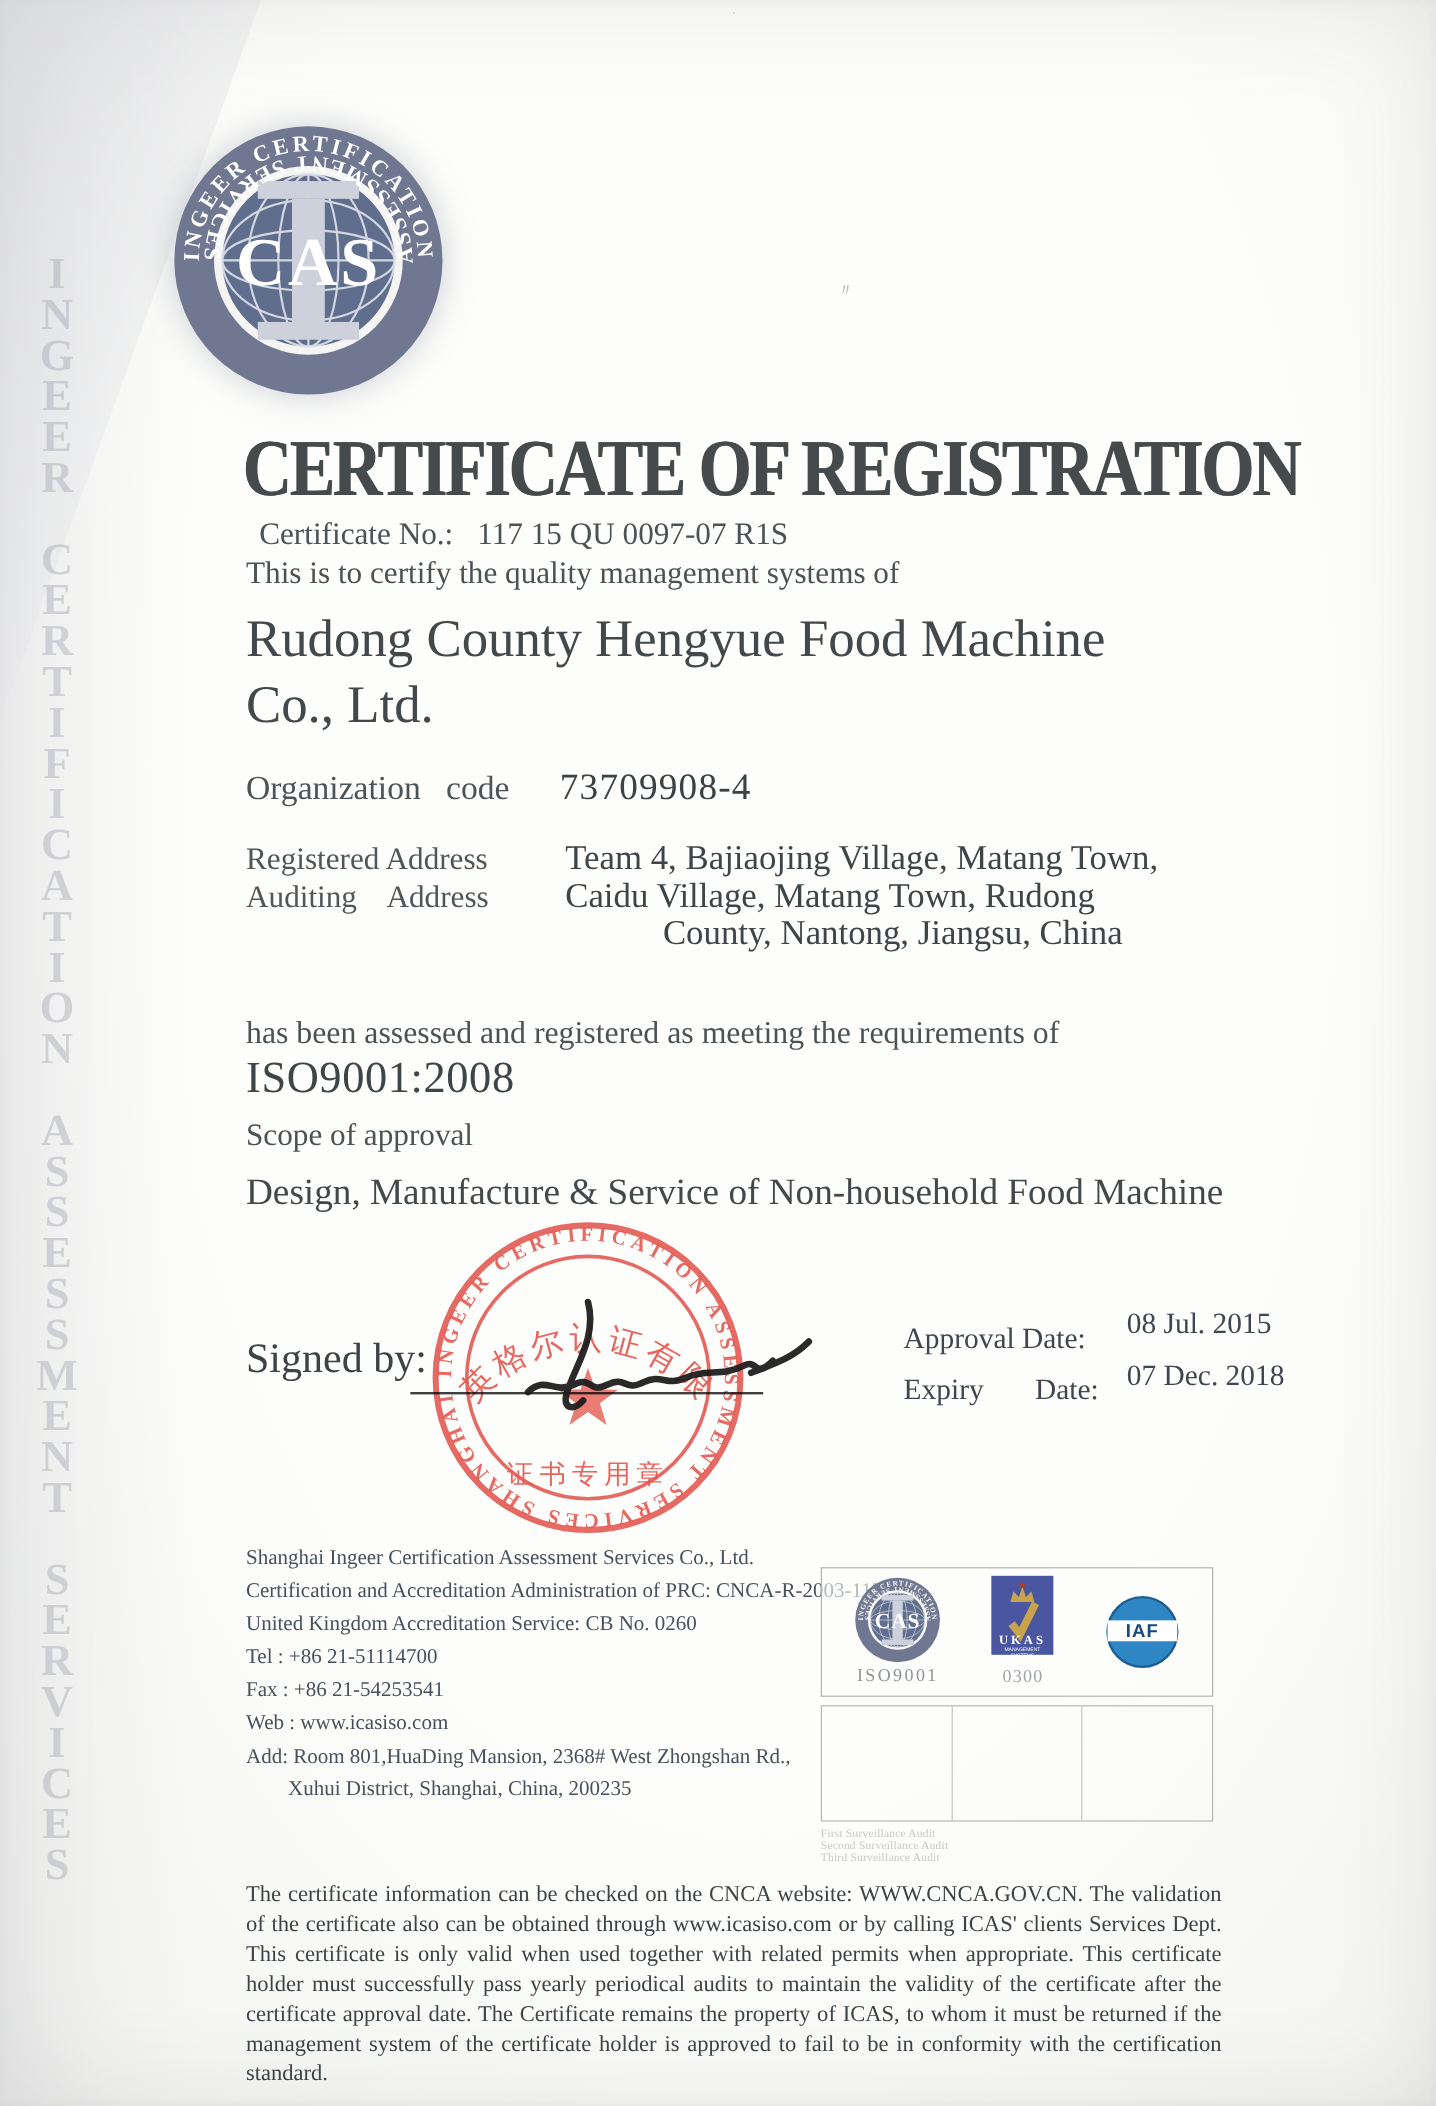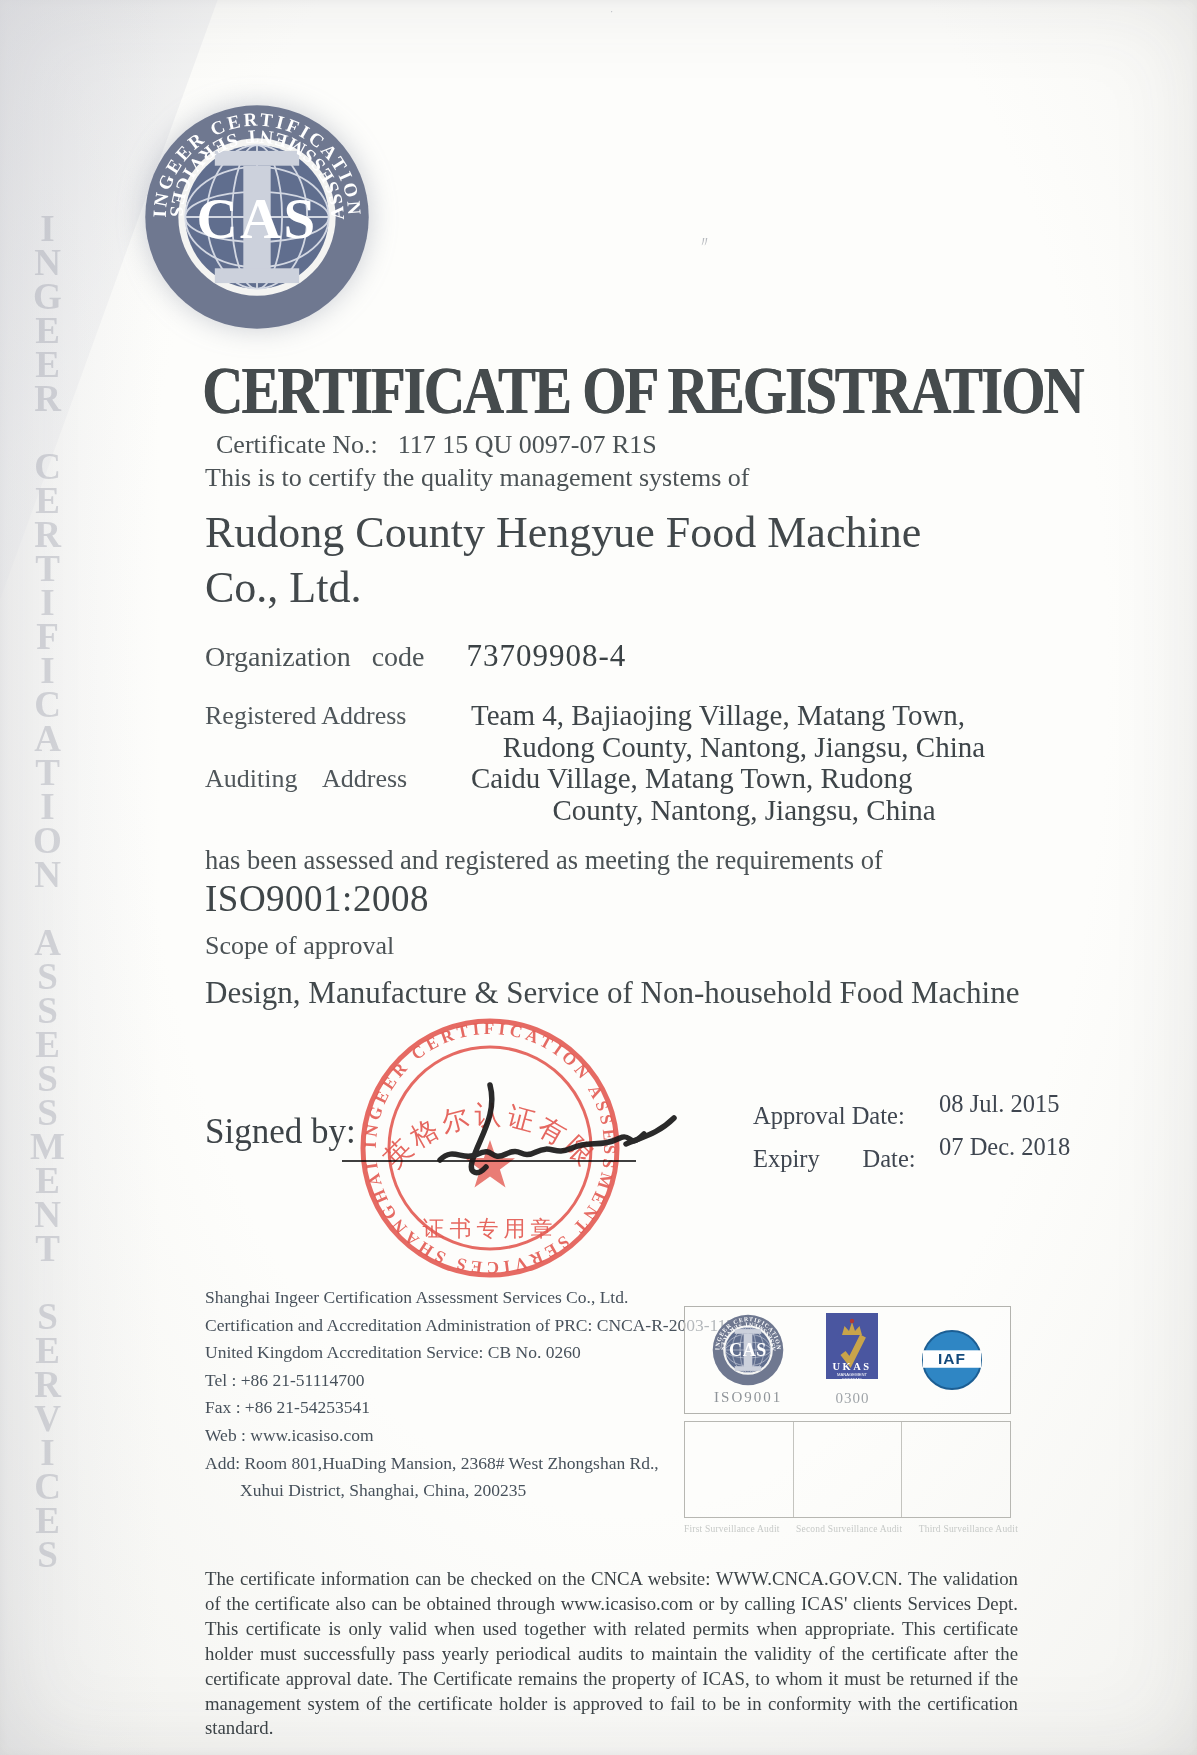--- a/index.html
+++ b/index.html
@@ -70,21 +70,21 @@
   .logo-box{top:1306px;left:684px;width:327px;height:108px;border:1px solid #b3b3ae;background:rgba(253,253,251,.6);
     display:flex;align-items:center;justify-content:space-around;padding:0 6px;box-sizing:border-box;}
   .logo-col{display:flex;flex-direction:column;align-items:center;justify-content:center;height:100%;gap:3px;}
   .cap-iso{font-size:15px;letter-spacing:2px;color:#8f9499;}
   .cap-0260{font-size:15px;letter-spacing:1px;color:#a0a5a9;}
 
   .audit-box{top:1421px;left:684px;width:327px;height:97px;border:1px solid #b7b7b2;display:flex;box-sizing:border-box;}
   .audit-cell{flex:1;border-right:1px solid #c4c4bf;}
   .audit-cell:last-child{border-right:none;}
   .audit-labels{top:1524px;left:684px;width:334px;display:flex;justify-content:space-between;
-    font-size:9.5px;color:#c6c9c7;letter-spacing:.2px;}
+    font-size:9.5px;color:#c6c9c7;letter-spacing:.2px;flex-direction:column;}
 
   .footer{top:1567px;left:205px;width:813px;font-size:18.8px;line-height:24.9px;color:#3c4347;text-align:justify;}
 </style>
 </head>
 <body>
 
 <div class="page">
 
   <div class="abs wedge"></div>
   <div class="abs left-band"></div>
@@ -148,21 +148,20 @@
     <span class="val">73709908-4</span>
   </div>
 
   <div class="abs addr">
     <div class="row">
       <span class="lab">Registered Address</span>
       <span class="val">Team 4, Bajiaojing Village, Matang Town,</span>
     </div>
     <div class="row">
       <span class="lab"></span>
-      <span class="val cont">Rudong County, Nantong, Jiangsu, China</span>
     </div>
     <div class="row">
       <span class="lab pre">Auditing    Address</span>
       <span class="val">Caidu Village, Matang Town, Rudong</span>
     </div>
     <div class="row">
       <span class="lab"></span>
       <span class="val cont">County, Nantong, Jiangsu, China</span>
     </div>
   </div>

